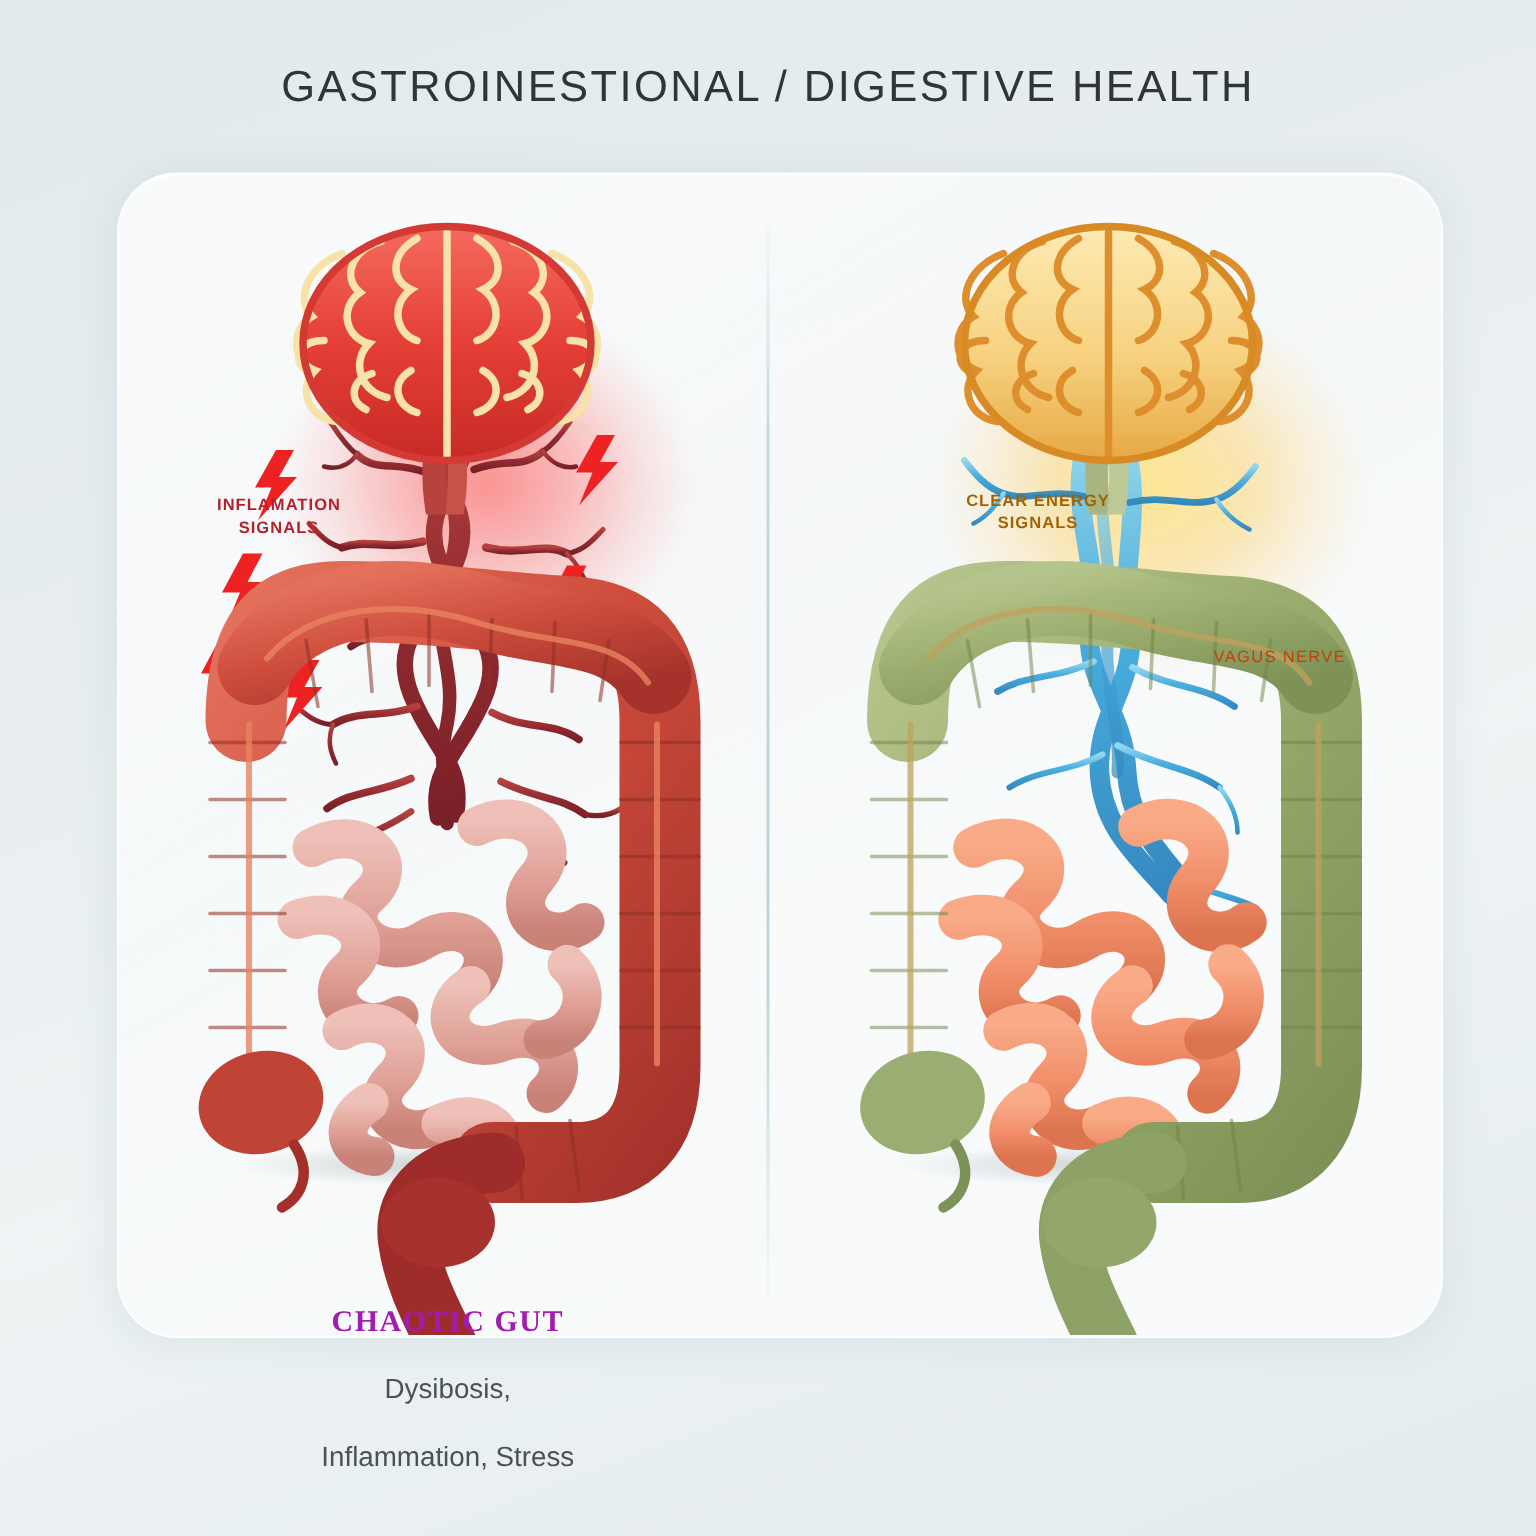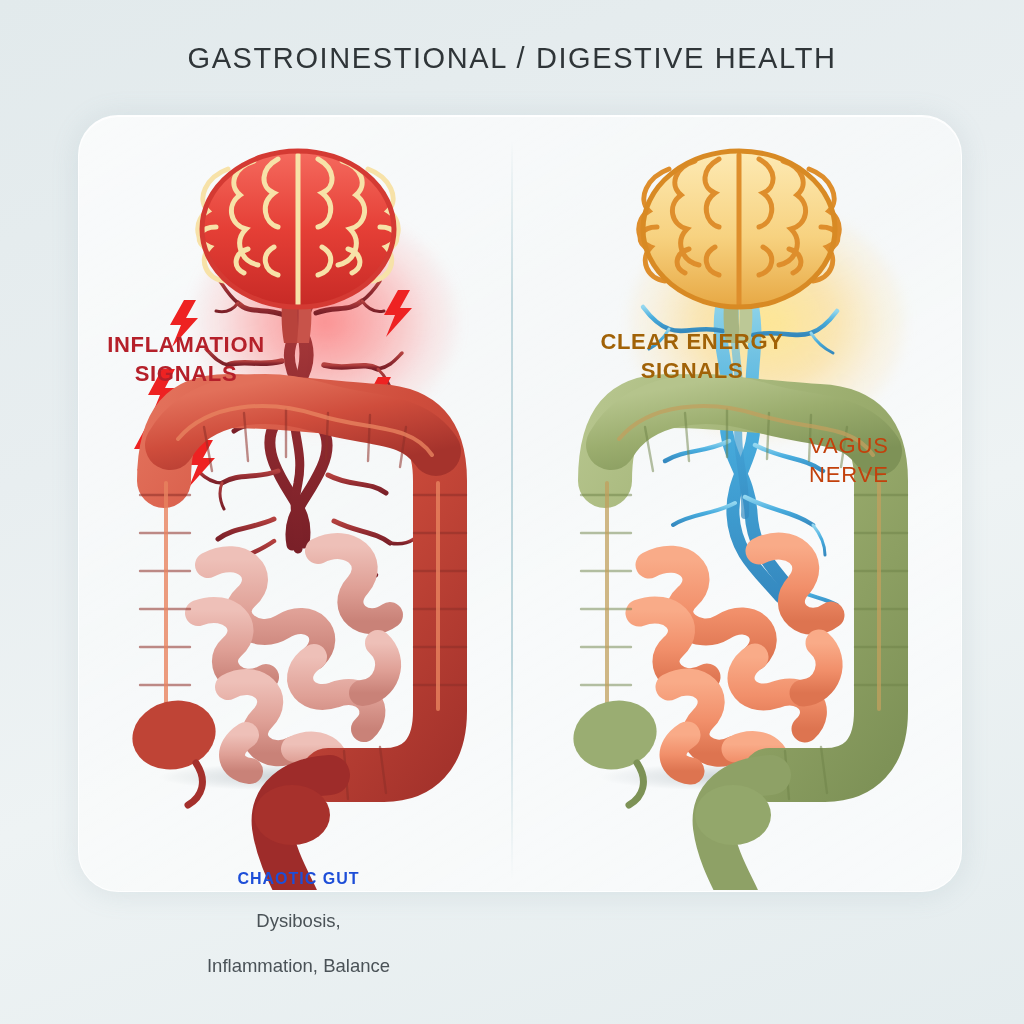--- a/index.html
+++ b/index.html
@@ -48,30 +48,30 @@
   .glow.gold{
     left:108px;top:88px;width:280px;height:240px;
     background:radial-gradient(ellipse at center,rgba(255,225,120,.78) 0%,rgba(255,205,90,.45) 33%,rgba(255,215,130,.22) 56%,rgba(255,230,170,0) 76%);
     filter:blur(6px);
   }
 
   
   .organ{position:absolute;left:0;top:0;width:441px;height:775px;}
 
   
-  .lbl{position:absolute;font-size:22px;letter-spacing:.7px;line-height:1.32;font-weight:600;text-transform:uppercase;}
+  .lbl{position:absolute;font-size:11px;letter-spacing:.7px;line-height:1.32;font-weight:600;text-transform:uppercase;}
   .lbl.infl{left:18px;top:215px;width:180px;text-align:center;color:#b5202a;}
   .lbl.clear{left:78px;top:212px;width:190px;text-align:center;color:#a16207;}
   .lbl.vagus{left:290px;top:316px;width:150px;text-align:left;color:#c2410c;font-weight:500;letter-spacing:.9px;}
 
   
   .capwrap{position:absolute;top:870px;width:441px;text-align:center;}
   .capwrap.left{left:78px;}
   .capwrap.right{left:519px;}
-  .cap-title{font-size:16px;font-weight:700;letter-spacing:1px;color:#1d4ed8;text-transform:uppercase;}
+  .cap-title{font-size:20px;font-weight:700;letter-spacing:1px;color:#a21caf;text-transform:uppercase;font-family:Liberation Serif, serif;}
   .cap-sub{margin-top:19px;font-size:18.5px;line-height:1.5;color:#4a5257;font-weight:400;}
   .cap-sub span{display:block;margin-top:17px;}
 </style>
 </head>
 <body>
 
 <div class="stage">
 
   <div class="title">GASTROINESTIONAL / DIGESTIVE HEALTH</div>
 
@@ -379,18 +379,18 @@
       <span>SIGNALS</span>
     </div>
 
     <div class="lbl vagus">VAGUS NERVE</div>
   </div>
 
   <div class="capwrap left">
     <div class="cap-title">CHAOTIC GUT</div>
     <div class="cap-sub">
       <span>Dysibosis,</span>
-      <span>Inflammation, Balance</span>
+      <span>Inflammation, Stress</span>
     </div>
   </div>
 
 
 </div>
 
 </body></html>

